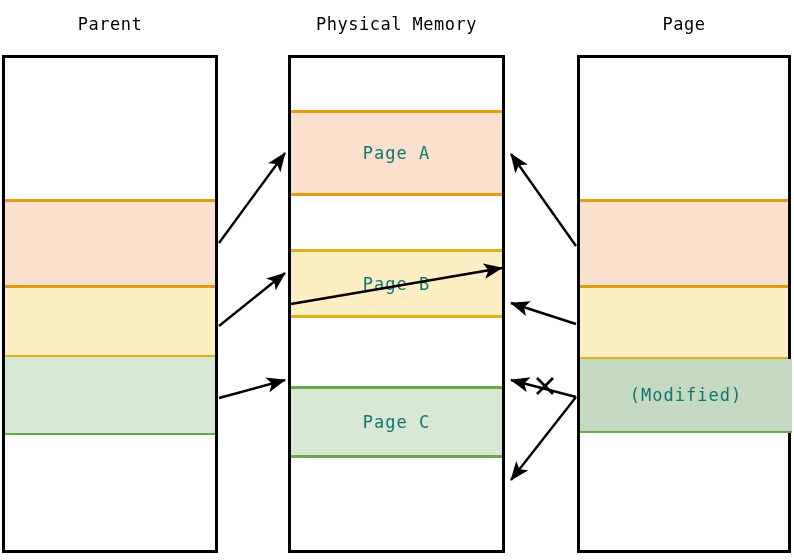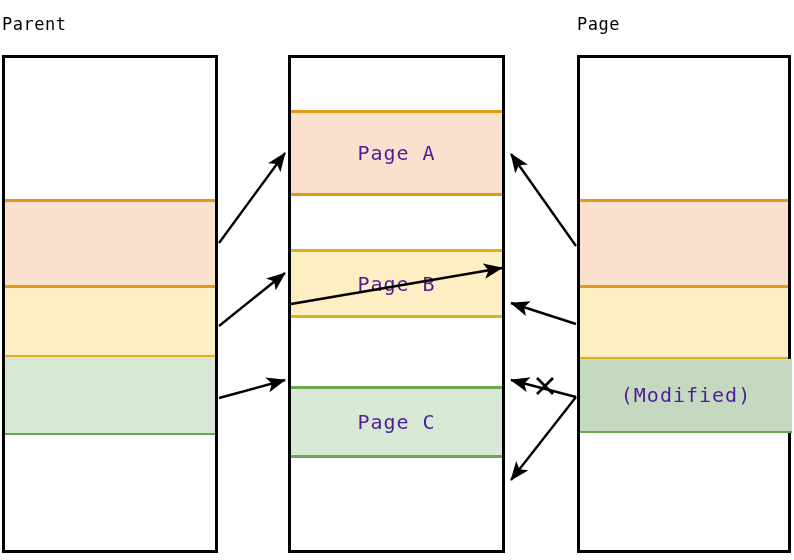--- a/index.html
+++ b/index.html
@@ -12,40 +12,40 @@
     width: 794px;
     height: 560px;
     background: #ffffff;
     font-family: "DejaVu Sans Mono", "Liberation Mono", monospace;
     overflow: hidden;
   }
   .col-title {
     position: absolute;
     font-size: 17px;
     color: #000000;
-    text-align: left;
+    text-align: center;
     letter-spacing: 0.5px;
     white-space: nowrap;
   }
   .mem-box {
     position: absolute;
     background: #ffffff;
     border: 3px solid #000000;
     box-sizing: border-box;
   }
   .band {
     position: absolute;
     box-sizing: border-box;
   }
   .band-label {
     position: absolute;
     width: 100%;
     text-align: center;
-    font-size: 20px;
-    color: #4c1d95;
+    font-size: 17px;
+    color: #0f766e;
     letter-spacing: 1px;
     white-space: nowrap;
     top: 50%;
     transform: translateY(-50%);
   }
   svg.arrows {
     position: absolute;
     left: 0;
     top: 0;
     width: 794px;
@@ -63,20 +63,21 @@
     stroke-width: 2.6;
     fill: none;
   }
 </style>
 </head>
 <body>
 
 <div id="canvas">
 
   <div class="col-title" style="left:2px; top:14px; width:216px;">Parent</div>
+  <div class="col-title" style="left:288px; top:14px; width:217px;">Physical Memory</div>
   <div class="col-title" style="left:577px; top:14px; width:214px;">Page</div>
 
   <div class="mem-box" style="left:2px; top:55px; width:216px; height:498px;">
     <div class="band" style="left:0px; top:141px; width:210px; height:89px; background:#fbe0cd; border-top:3px solid #e29b15; border-bottom:3px solid #e29b15;"></div>
     <div class="band" style="left:0px; top:230px; width:210px; height:69px; background:#fdeec4; border-bottom:2px solid #e0b01b;"></div>
     <div class="band" style="left:0px; top:299px; width:210px; height:78px; background:#d6e7d3; border-bottom:2px solid #6aa84f;"></div>
   </div>
 
   <div class="mem-box" style="left:288px; top:55px; width:217px; height:498px;">
     <div class="band" style="left:0px; top:52px; width:211px; height:86px; background:#fbe0cd; border-top:3px solid #e29b15; border-bottom:3px solid #e29b15;">

